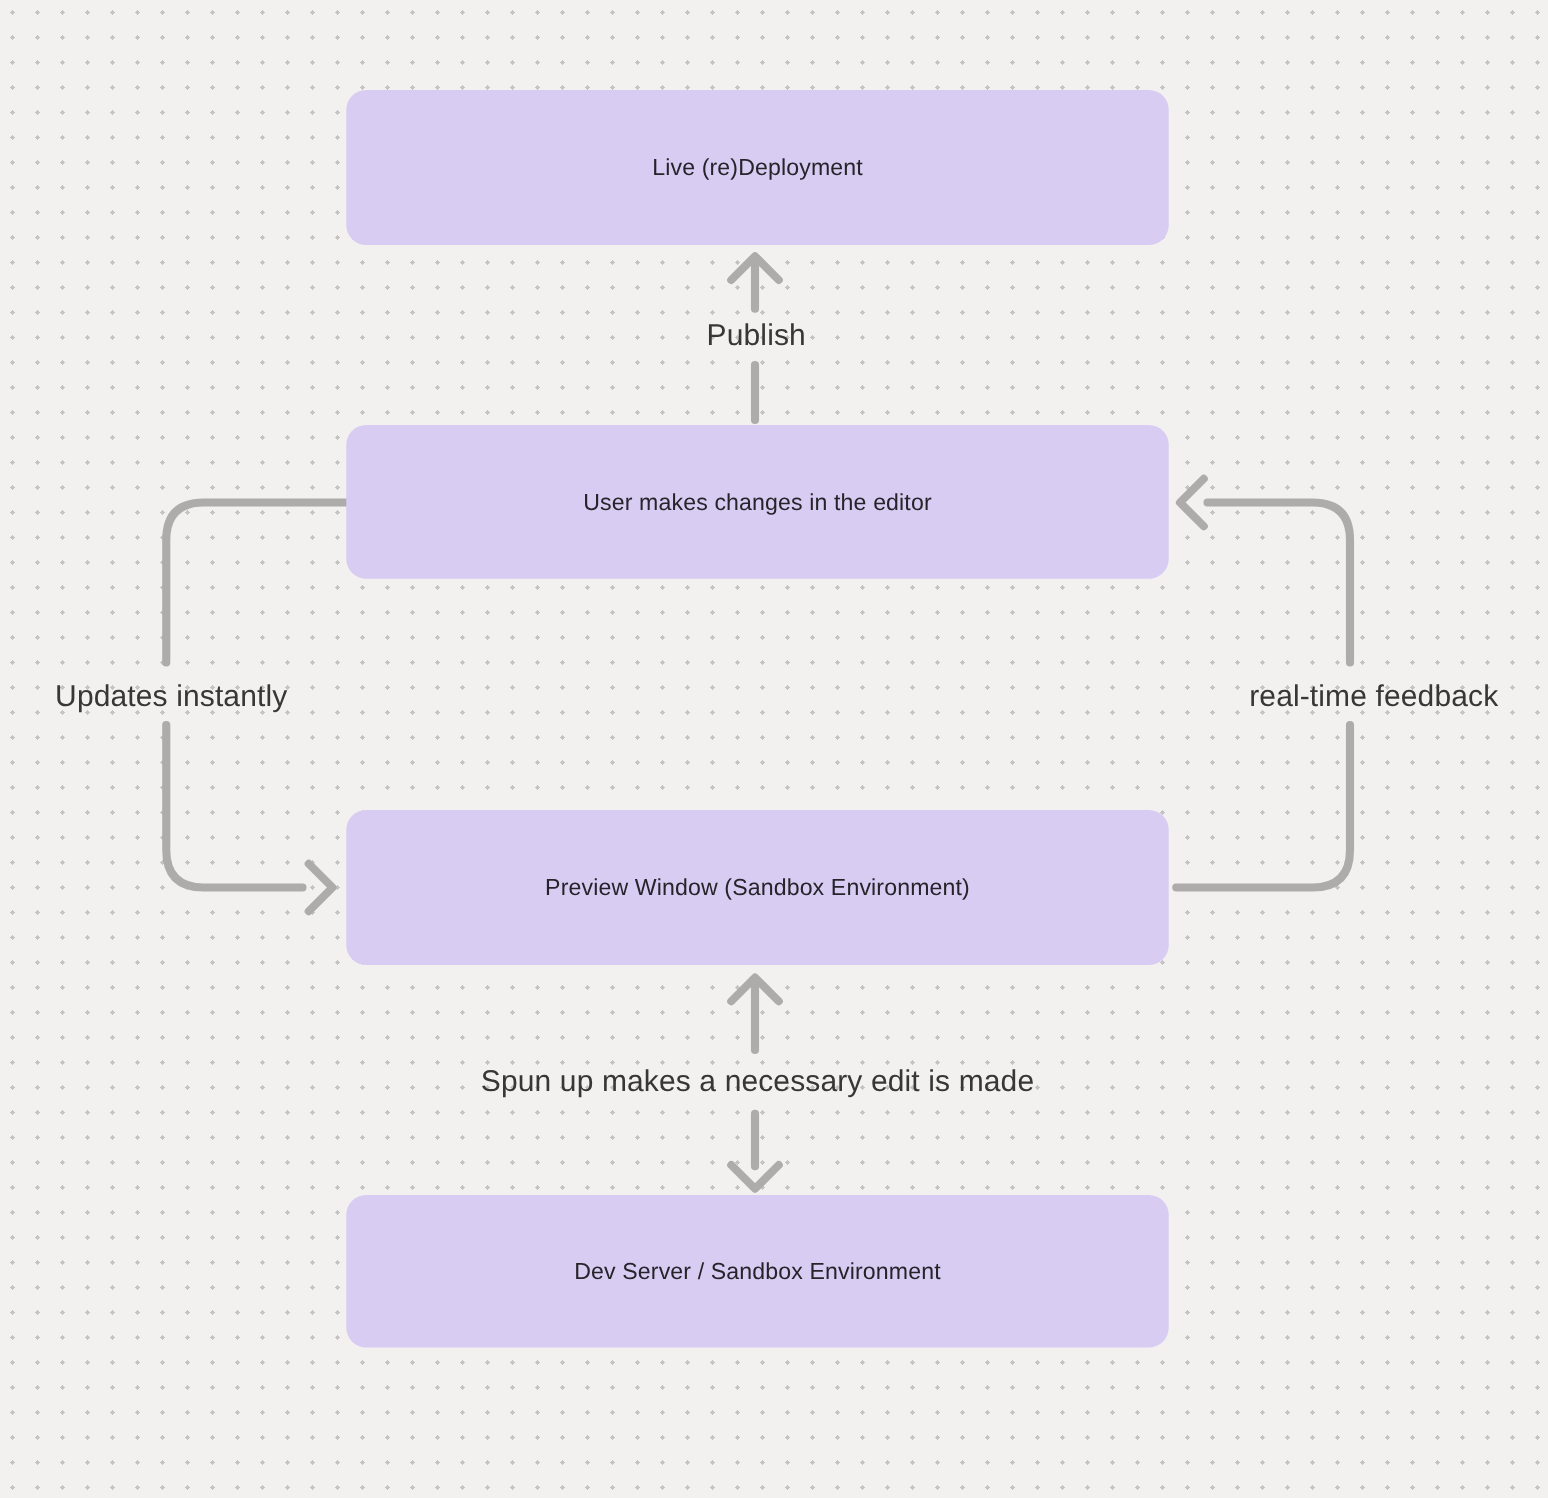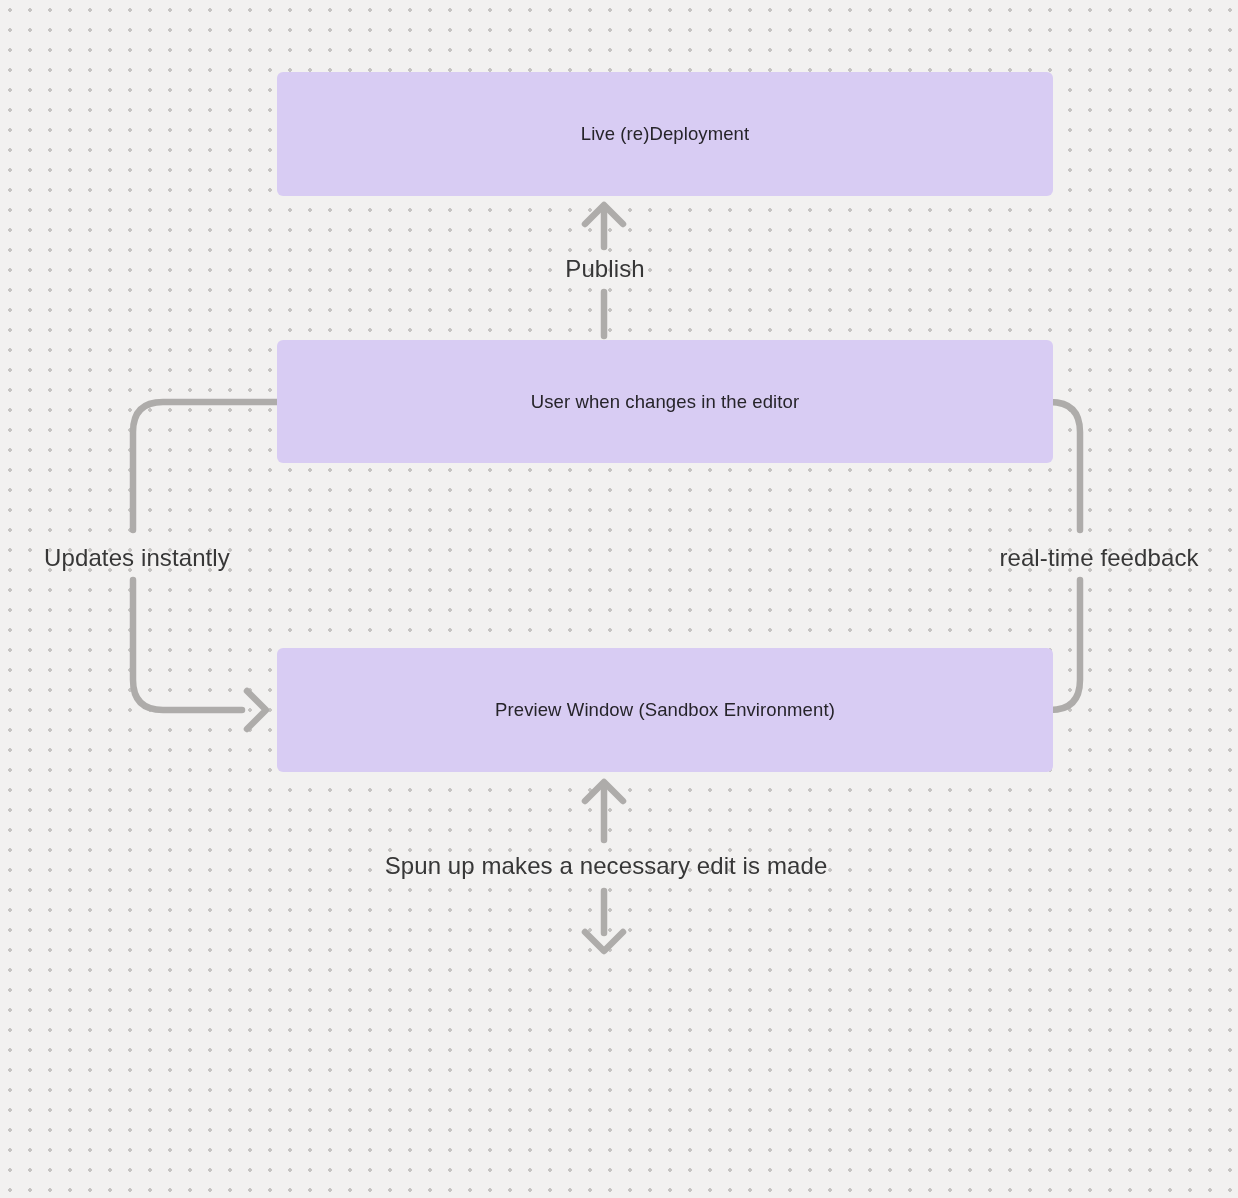--- a/index.html
+++ b/index.html
@@ -26,24 +26,24 @@
   svg.edges path {
     fill: none;
     stroke: var(--arrow, #aeacaa);
     stroke-width: 6.5;
     stroke-linecap: round;
     stroke-linejoin: round;
   }
   .node {
     position: absolute;
     left: 277px;
-    width: 776px;
+    width: 658px;
     height: 124px;
     background: var(--node-fill, #d8ccf3);
-    border-radius: 6px;
+    border-radius: 16px;
     display: flex;
     align-items: center;
     justify-content: center;
     color: var(--node-text, #26242a);
     font-size: 18.5px;
     letter-spacing: 0.1px;
   }
   .node-1 { top: 72px; }
   .node-2 { top: 340px; height: 123px; }
   .node-3 { top: 648px; }
@@ -92,26 +92,29 @@
       <path d="M 604 891 L 604 933"></path>
       <path d="M 585 932 L 604 951 L 623 932"></path>
     </g>
   </svg>
 
   <div class="node node-1">
     <span>Live (re)Deployment</span>
   </div>
 
   <div class="node node-2">
-    <span>User when changes in the editor</span>
+    <span>User makes changes in the editor</span>
   </div>
 
   <div class="node node-3">
     <span>Preview Window (Sandbox Environment)</span>
   </div>
 
+  <div class="node node-4">
+    <span>Dev Server / Sandbox Environment</span>
+  </div>
 
   <div class="edge-label label-publish">Publish</div>
   <div class="edge-label label-updates">Updates instantly</div>
   <div class="edge-label label-realtime">real-time feedback</div>
   <div class="edge-label label-spunup">Spun up makes a necessary edit is made</div>
 
 </div>
 
 </body></html>

